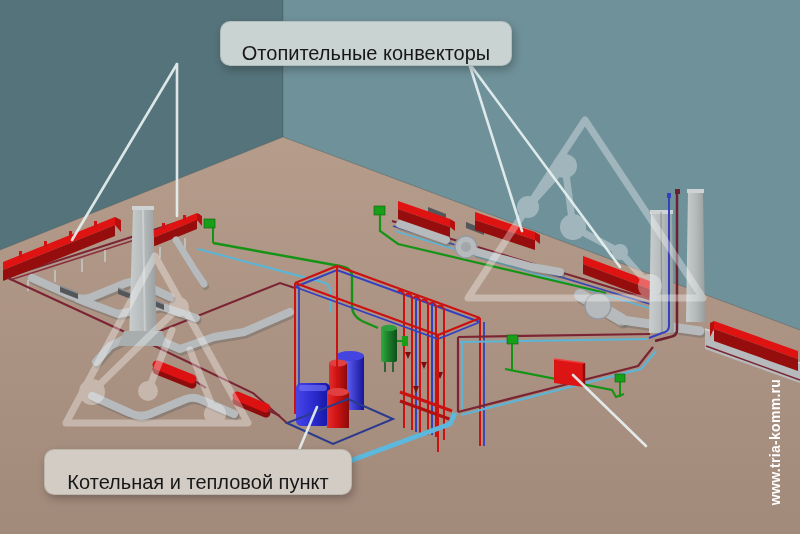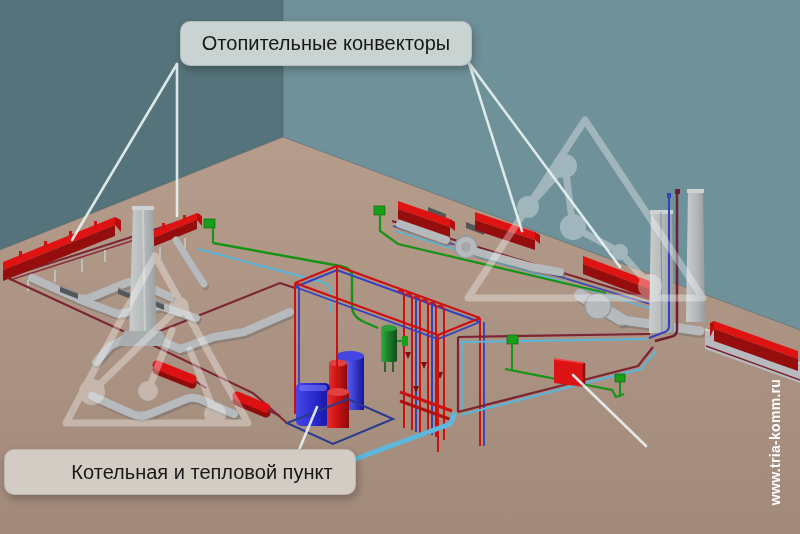--- a/index.html
+++ b/index.html
@@ -2,26 +2,27 @@
 <html><head>
 <meta charset="utf-8">
 <style>
   html,body{margin:0;padding:0;}
   .stage{
     position:relative;width:800px;height:534px;overflow:hidden;
     font-family:"Liberation Sans",sans-serif;background:#6f9199;
   }
   .stage svg{position:absolute;left:0;top:0;}
   .callout{
-    position:absolute;display:flex;align-items:center;justify-content:center;
+    position:absolute;display:flex;align-items:flex-end;justify-content:center;
     border-radius:10px;font-size:20px;color:#171717;white-space:nowrap;
     box-shadow:2px 4px 8px rgba(0,0,0,.25);
+    margin-left:40px;
   }
   #lbl-conv  {left:180px;top:21px;width:290px;height:43px;background:#c9d3d2;border:1px solid rgba(130,150,150,.35);}
-  #lbl-boiler{left:4px;top:449px;width:306px;height:44px;background:#d3ccc5;border:1px solid rgba(150,140,130,.35);padding-left:44px;}
+  #lbl-boiler{left:4px;top:449px;width:306px;height:44px;background:#d3ccc5;border:1px solid rgba(150,140,130,.35);}
   #lbl-rad   {left:628px;top:441px;width:125px;height:44px;background:#d3ccc5;border:1px solid rgba(150,140,130,.35);}
   #site-url{
     position:absolute;left:710px;top:432px;width:134px;height:20px;
     transform:rotate(-90deg);transform-origin:center;
     color:#ffffff;font-size:14px;font-weight:bold;letter-spacing:.3px;text-align:center;
   }
   .ds{stroke:rgba(88,94,94,.35);fill:none;stroke-linecap:round;stroke-linejoin:round;}
   .d {stroke:#b7babc;fill:none;stroke-linecap:round;stroke-linejoin:round;}
 </style>
 </head>

